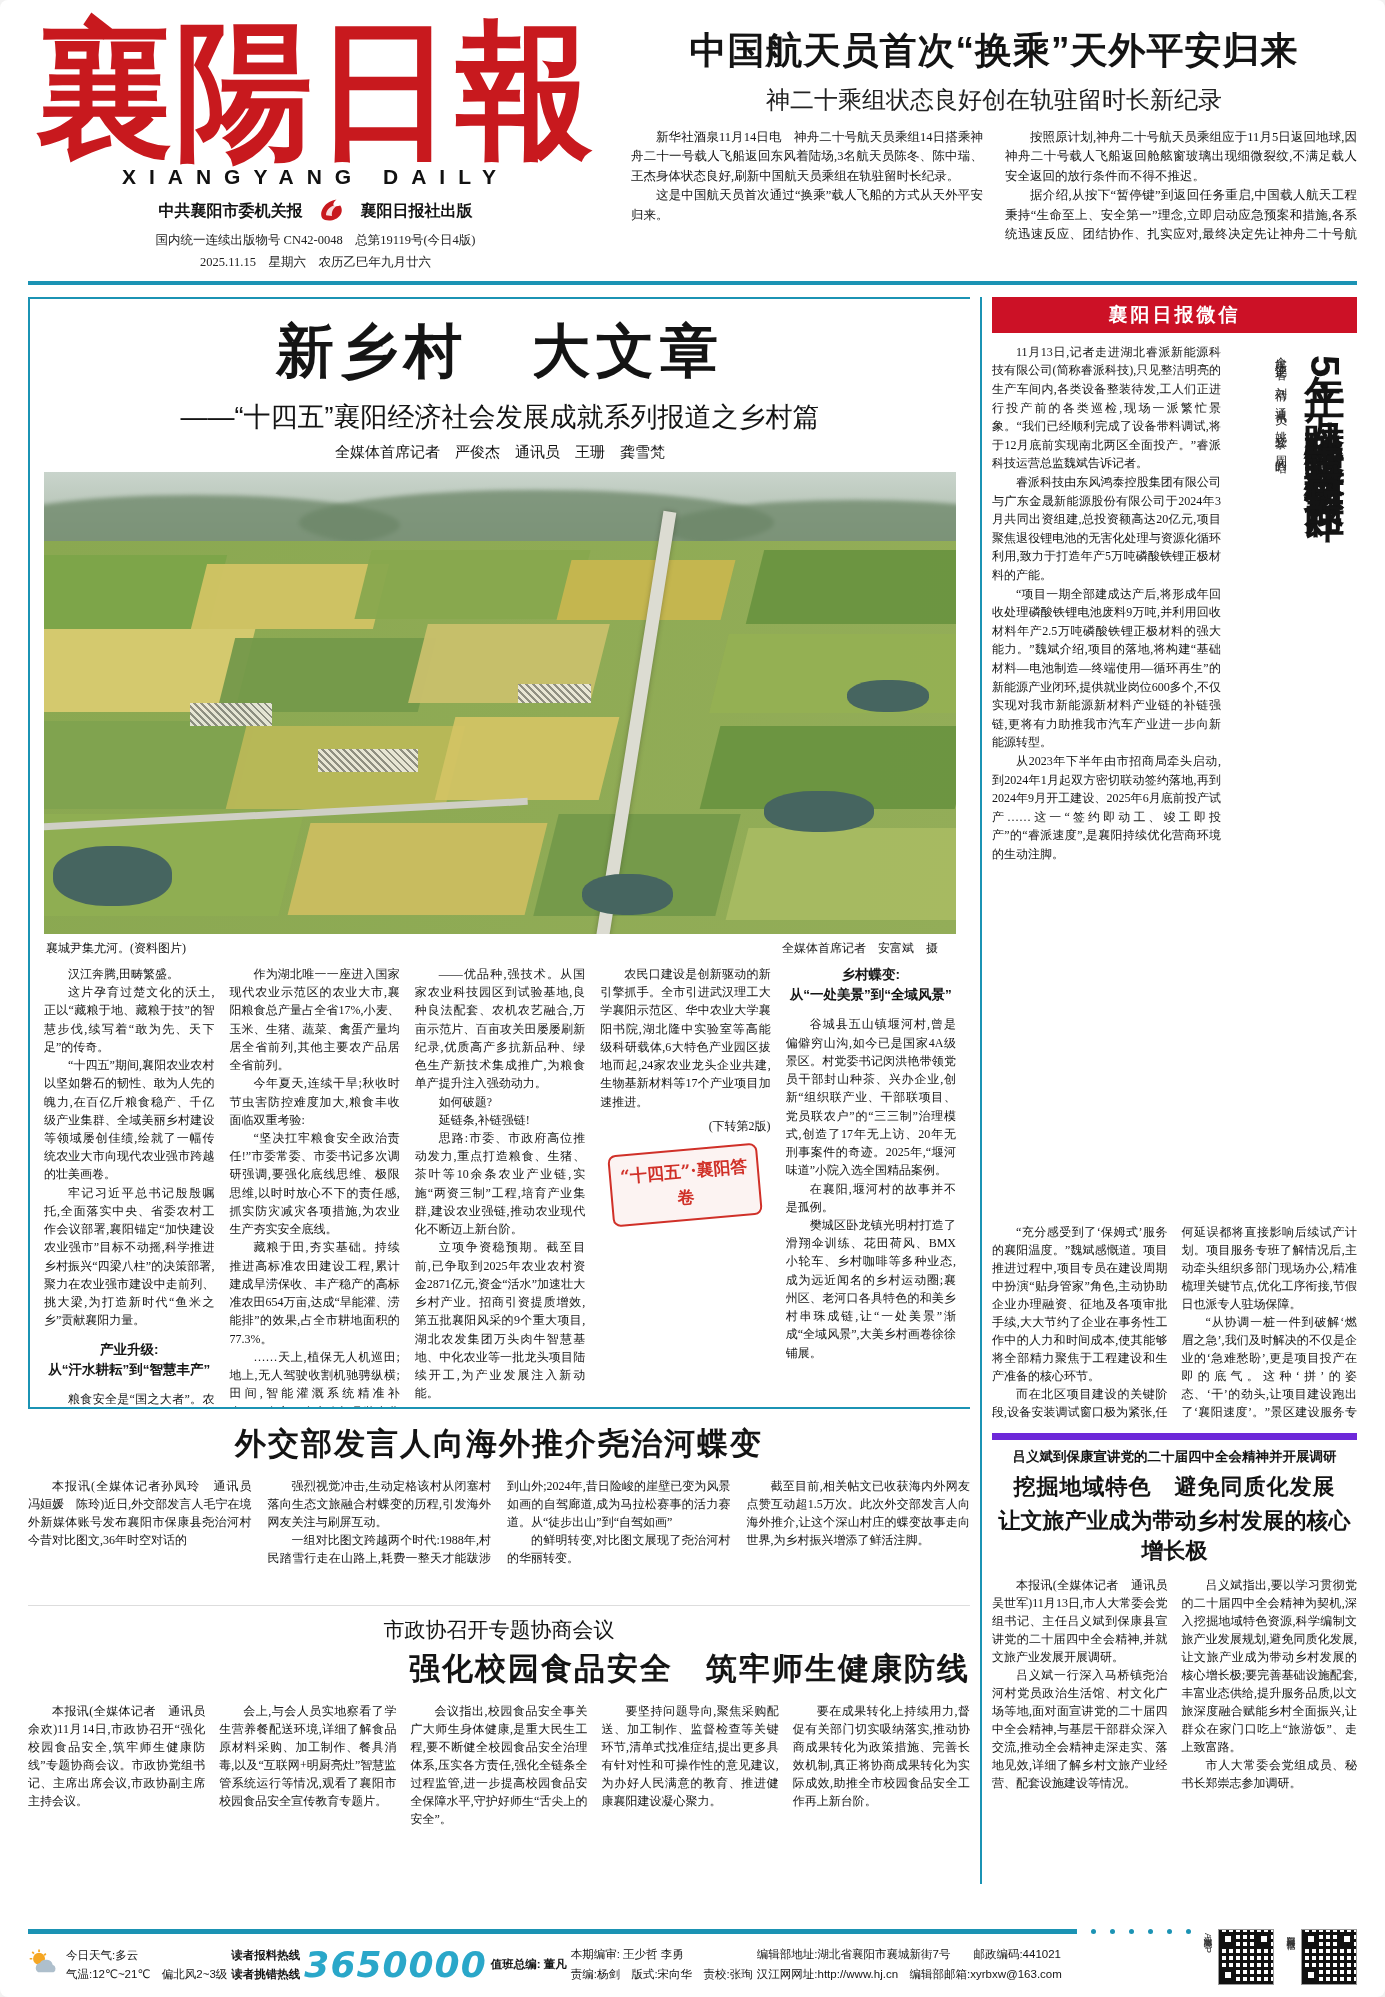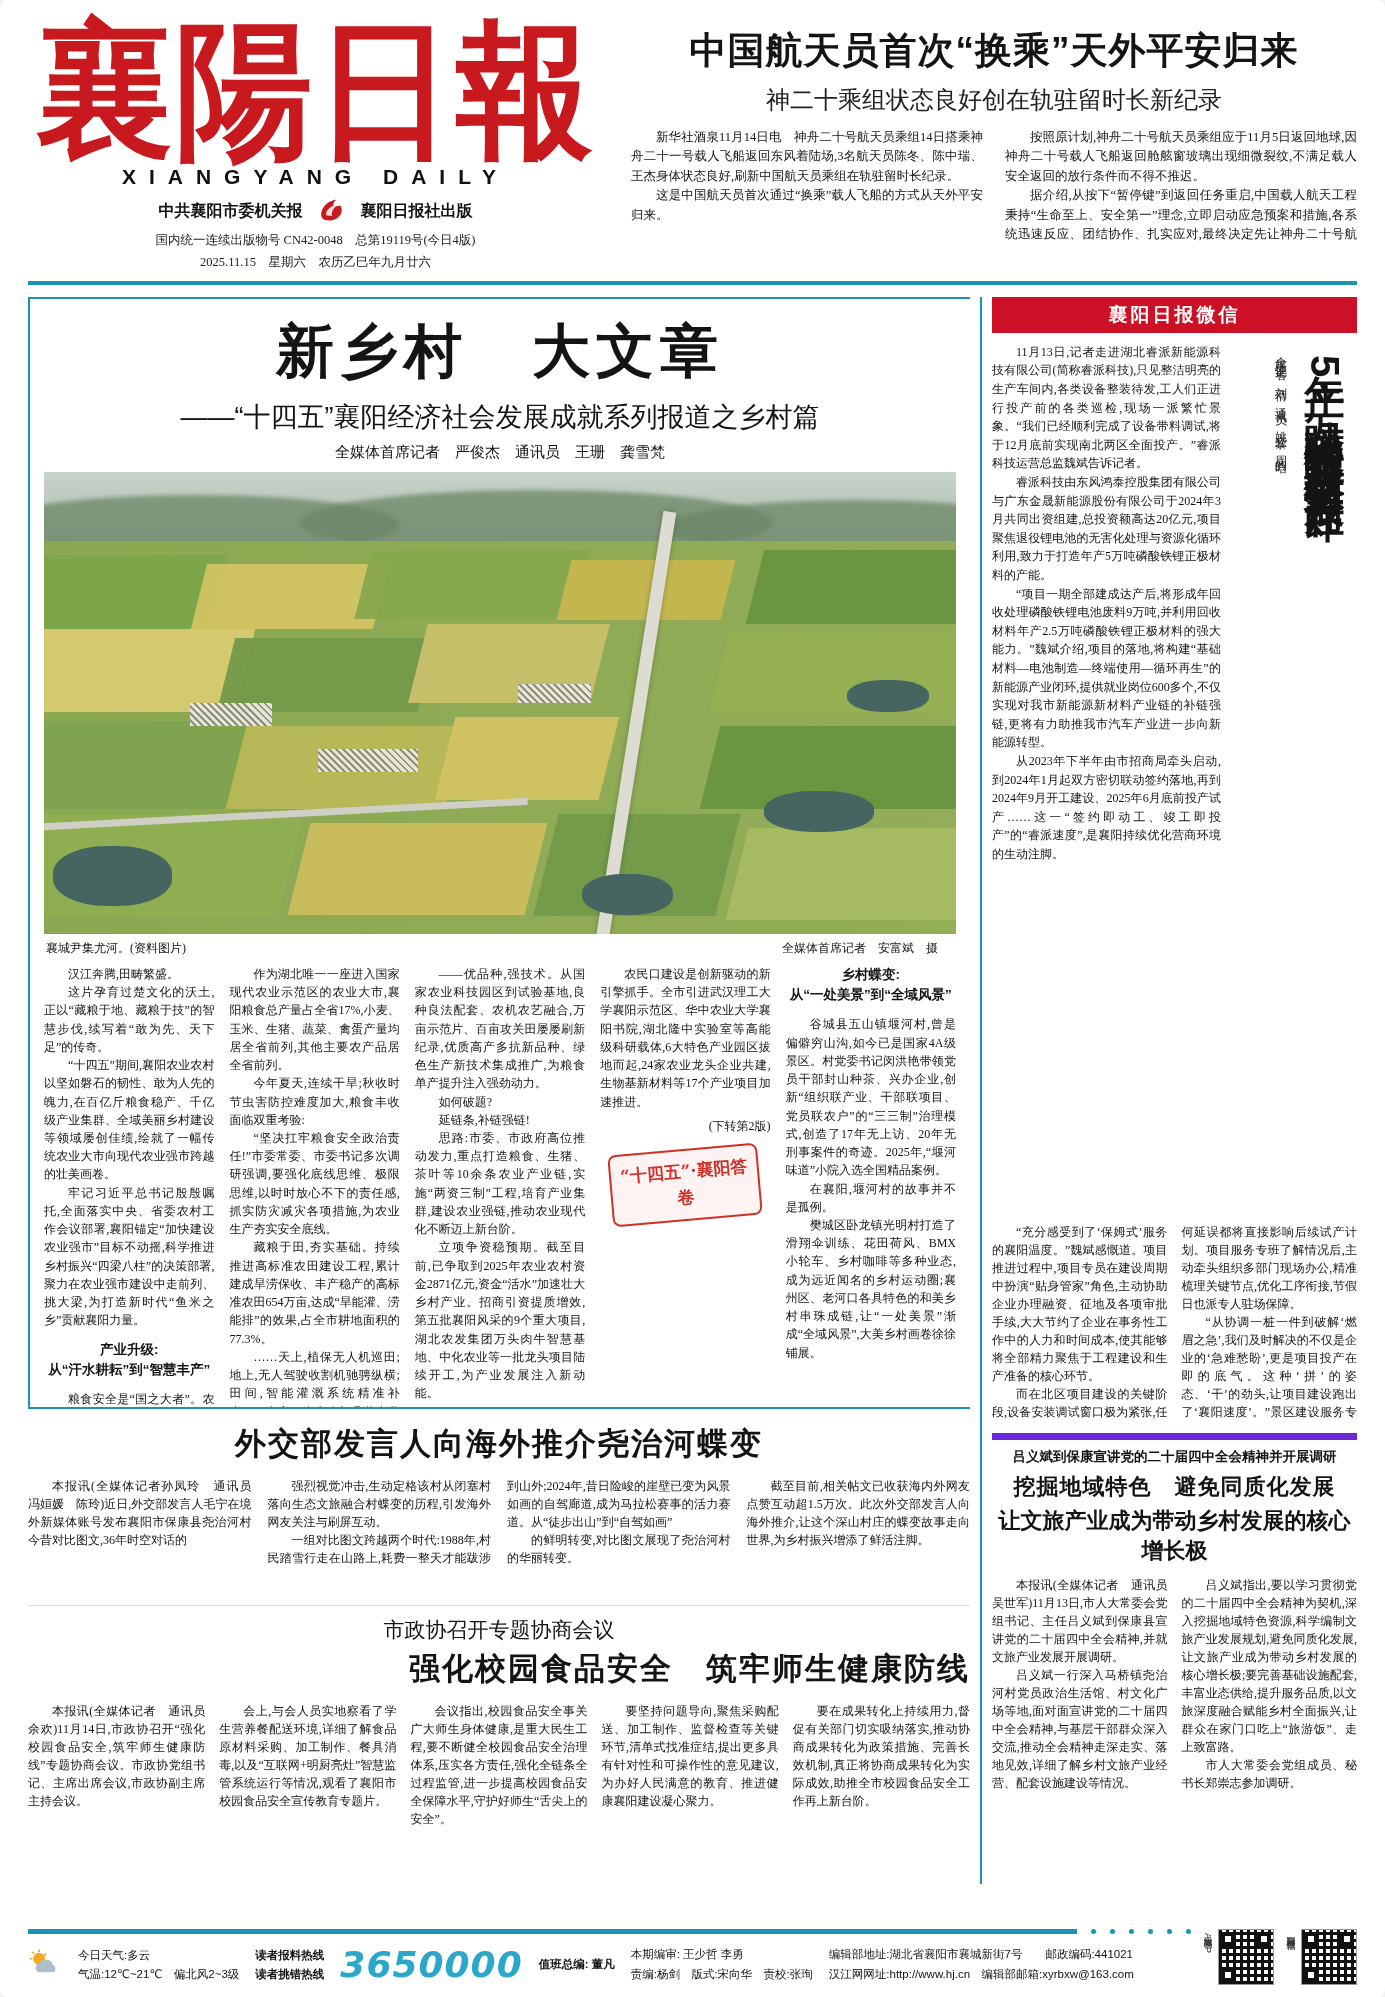--- a/index.html
+++ b/index.html
@@ -83,21 +83,21 @@
   .ly-h1{font-family:"Liberation Sans","DejaVu Sans",sans-serif;font-weight:bold;font-size:22px;text-align:center;margin-top:6px;letter-spacing:1px;}
   .ly-h2{font-family:"Liberation Sans","DejaVu Sans",sans-serif;font-weight:bold;font-size:22px;text-align:center;margin-top:4px;margin-bottom:10px;}
   .ly-body{columns:2;column-gap:14px;font-size:12px;line-height:1.5;text-align:justify;height:308px;overflow:hidden;}
 
   
   .footer{position:absolute;left:28px;right:28px;bottom:10px;display:flex;gap:10px;}
   .f-main{flex:1;}
   .fbar{display:flex;align-items:center;gap:10px;}
   .fbar .bar{flex:1;height:5px;background:#1b93b4;}
   .fbar .dot{width:5px;height:5px;border-radius:50%;background:#1b93b4;margin-left:4px;}
-  .frow{display:flex;align-items:center;gap:16px;padding-top:10px;font-family:"Liberation Sans","DejaVu Sans",sans-serif;}
+  .frow{display:flex;align-items:center;gap:4px;padding-top:10px;font-family:"Liberation Sans","DejaVu Sans",sans-serif;}
   .fw{font-size:11.5px;line-height:1.6;}
   .fh{font-size:11.5px;font-weight:bold;line-height:1.6;}
   .fnum{font-size:36px;font-weight:bold;font-style:italic;color:#2aa7c9;letter-spacing:1px;
         font-family:"DejaVu Sans","Liberation Sans",sans-serif;}
   .fsm{font-size:11.5px;line-height:1.7;}
   .qrbox{display:flex;align-items:flex-start;gap:4px;}
   .qrlabel{writing-mode:vertical-rl;font-size:9px;letter-spacing:1px;color:#333;height:58px;
            font-family:"Liberation Sans","DejaVu Sans",sans-serif;}
   .qr{width:56px;height:56px;border:1px solid #999;position:relative;background-color:#fff;
       background-image:repeating-linear-gradient(0deg,#111 0 3px,transparent 3px 7px),

